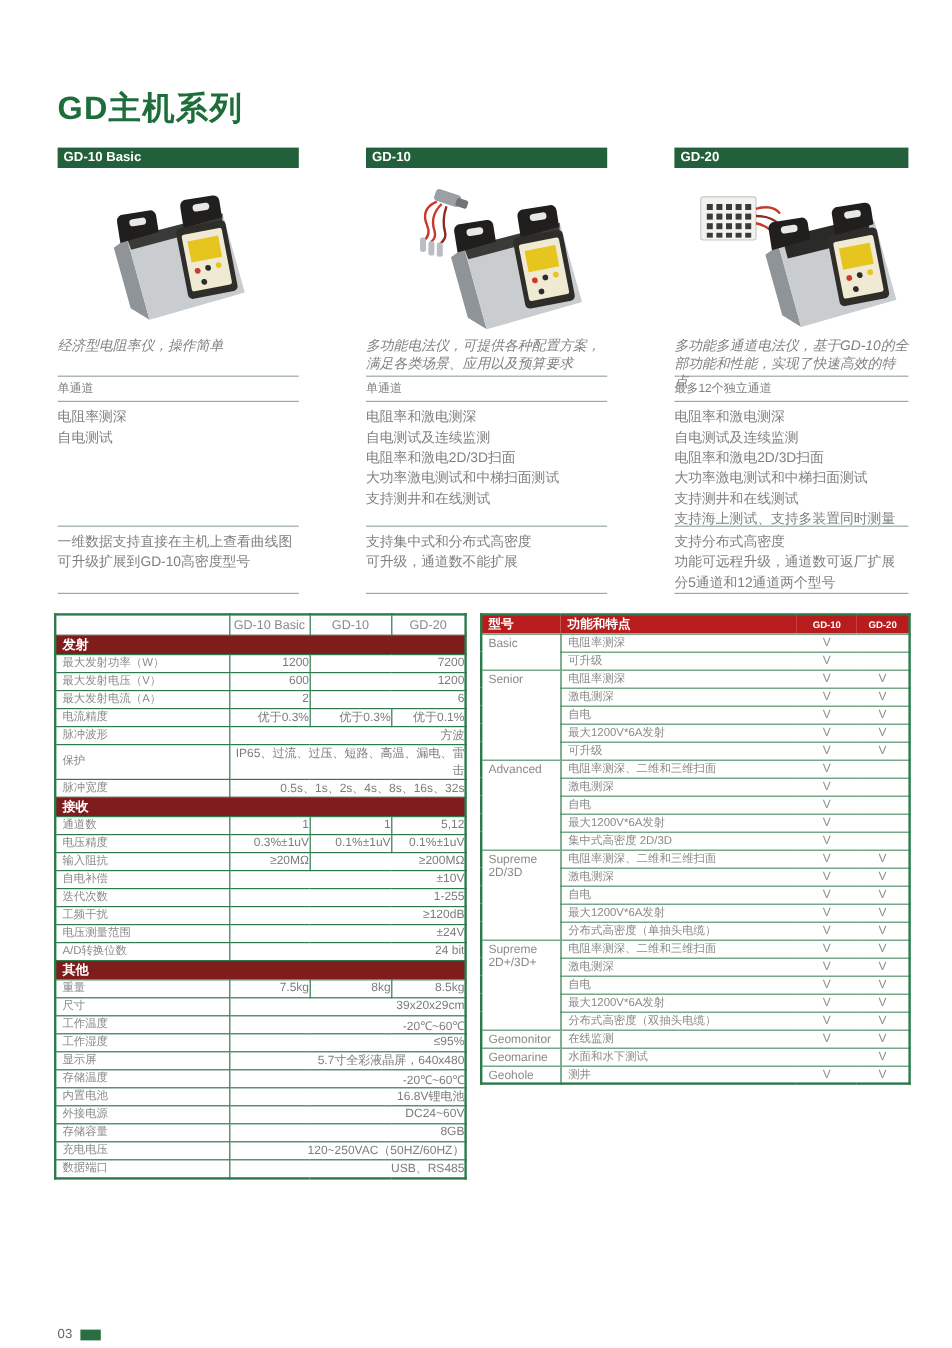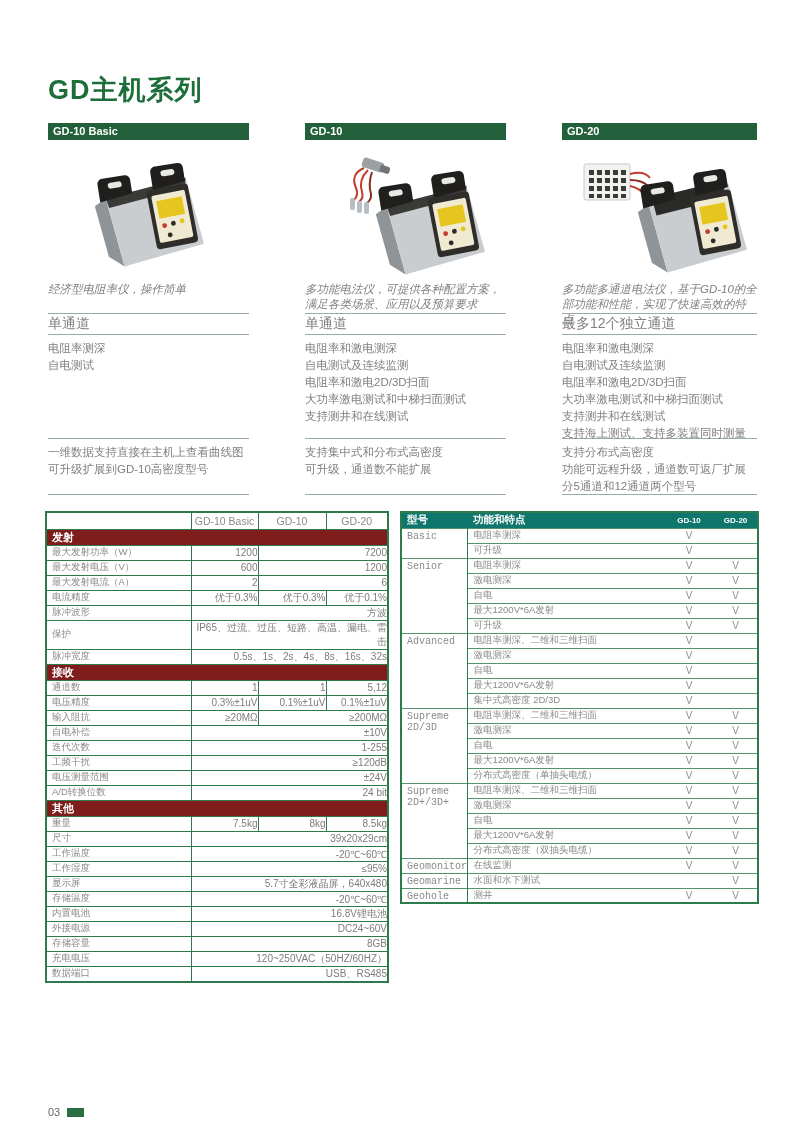--- a/index.html
+++ b/index.html
@@ -12,44 +12,44 @@
   
   .pcol { position:absolute; top:123px; }
   .pcol-1 { left:48px;  width:201px; }
   .pcol-2 { left:305px; width:201px; }
   .pcol-3 { left:562px; width:195px; }
 
   .model-bar { height:17px; line-height:17px; background:#21603a; color:#fff; font-size:11px; font-weight:bold; padding-left:5px; }
   .photo { height:142px; display:flex; align-items:center; justify-content:center; }
   .desc { height:31px; font-size:11.5px; line-height:15px; color:#808080;font-style:italic; }
   .rule { height:1px; background:#9aab9f; }
-  .channel { height:20px; font-size:14px; color:#808080; display:flex; align-items:center; }
+  .channel { height:20px; font-size:10px; color:#808080; display:flex; align-items:center; }
   .features { height:103px; padding-top:5px; font-size:11.5px; line-height:17px; color:#808080; }
   .notes { height:55px; padding-top:5px; font-size:11.5px; line-height:17px; color:#808080; }
 
   
   .spec-wrap { position:absolute; left:45px; top:511px; width:342px; }
   table.spec { width:342px; table-layout:fixed; border-collapse:collapse; }
   table.spec td, table.spec th { border:1.5px solid #2d7a4c; }
   table.spec { border:2px solid #2d7a4c; }
   .spec .hrow th { height:17px; background:#fff; font-size:10.5px; color:#8a8a8a; font-weight:normal; text-align:center; }
   .spec .sec td { height:15px; background:#7f1d1d; color:#fff; font-weight:bold; font-size:11px; padding-left:5px; }
   .spec .drow td { height:15px; font-size:9.5px; color:#8a8a8a; background:#fff; }
   .spec .drow td.lbl { padding-left:5px; text-align:left; }
   .spec .drow td.val { text-align:right; font-size:10px; color:#7c7c7c; }
 
   
   .feat-wrap { position:absolute; left:400px; top:511px; width:357px; }
   table.feat { width:357px; table-layout:fixed; border-collapse:collapse; border:2px solid #2d7a4c; }
-  .feat thead th { background:#0f766e; color:#fff; height:16px; font-weight:bold; text-align:left; }
+  .feat thead th { background:#b91c1c; color:#fff; height:16px; font-weight:bold; text-align:left; }
   .feat th.h-model { font-size:10.5px; padding-left:5px; }
   .feat th.h-feat { font-size:10.5px; padding-left:6px; }
   .feat th.h-col { font-size:8px; text-align:center; font-weight:bold; }
   .feat tbody td { height:15px; border-top:1px solid #55926e; background:#fff; }
-  .feat td.model { vertical-align:top; padding:2px 2px 0 5px; font-size:10px; line-height:11px; color:#8a8a8a; border-right:1.5px solid #2d7a4c;font-family:Liberation Mono, monospace; }
+  .feat td.model { vertical-align:top; padding:2px 2px 0 5px; font-size:10px; line-height:11px; color:#8a8a8a; border-right:1.5px solid #2d7a4c; }
   .feat td.feature { padding-left:6px; font-size:9.5px; color:#8a8a8a; }
   .feat td.check { text-align:center; font-size:10px; color:#8a938c; }
 
   
   .footer { position:absolute; left:48px; top:1106px; display:flex; align-items:center; }
   .footer .pnum { font-size:11px; color:#666; }
   .footer .block { width:17px; height:9px; background:#2a6f43; margin-left:7px; }
 </style>
 </head>
 <body>

